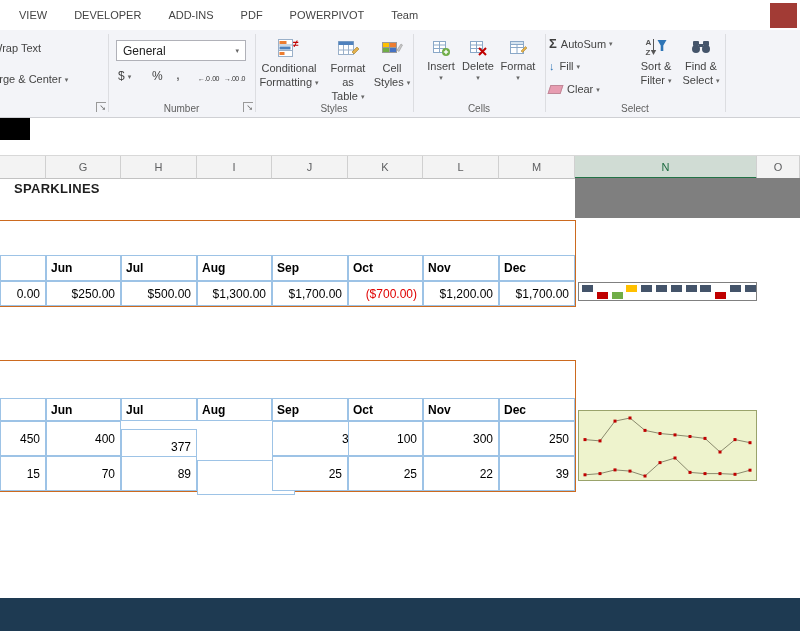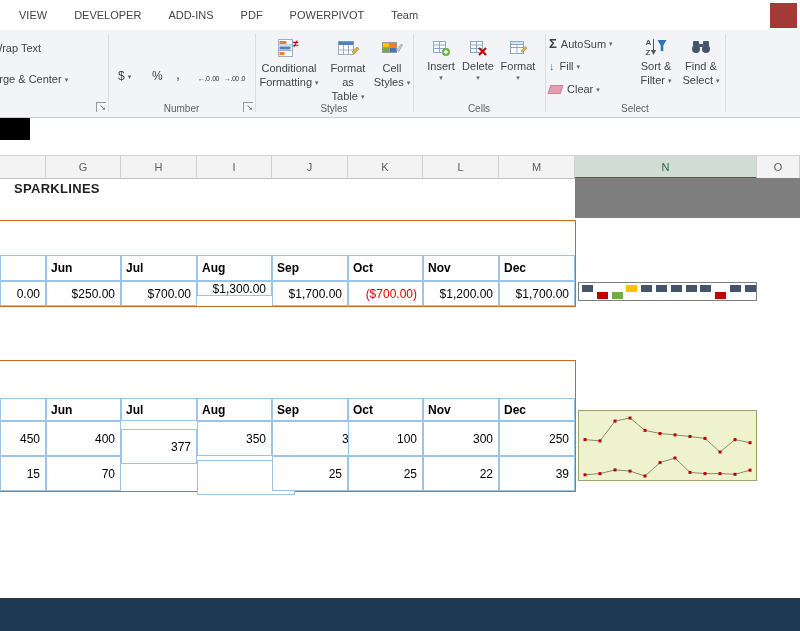--- a/index.html
+++ b/index.html
@@ -85,20 +85,24 @@
 
   <div class="rbtn" style="left:-8px;top:12px">
     <span>Wrap Text</span>
   </div>
   <div class="rbtn" style="left:-16px;top:43px">
     <span>Merge &amp; Center</span>
     <span class="chev">▾</span>
   </div>
   <span class="dlg" style="left:96px;top:72px">↘</span>
 
+  <div class="dd" style="left:116px;top:10px;width:130px;height:21px">
+    <span>General</span>
+    <span class="chev">▾</span>
+  </div>
   <div class="rbtn" style="left:118px;top:39px;font-size:12px">
     <span>$</span>
     <span class="chev">▾</span>
   </div>
   <div class="rbtn" style="left:152px;top:39px;font-size:12px">
     <span>%</span>
   </div>
   <div class="rbtn" style="left:176px;top:36px;font-size:14px">
     <span>,</span>
   </div>
@@ -302,44 +306,44 @@
 <div class="tcell hdr" style="left: 0px; top: 255px; width: 46px; height: 26px;"></div>
     <div class="tcell hdr" style="left: 46px; top: 255px; width: 75px; height: 26px;">Jun</div>
     <div class="tcell hdr" style="left: 121px; top: 255px; width: 76px; height: 26px;">Jul</div>
     <div class="tcell hdr" style="left: 197px; top: 255px; width: 75px; height: 26px;">Aug</div>
     <div class="tcell hdr" style="left: 272px; top: 255px; width: 76px; height: 26px;">Sep</div>
     <div class="tcell hdr" style="left: 348px; top: 255px; width: 75px; height: 26px;">Oct</div>
     <div class="tcell hdr" style="left: 423px; top: 255px; width: 76px; height: 26px;">Nov</div>
     <div class="tcell hdr" style="left: 499px; top: 255px; width: 76px; height: 26px;">Dec</div>
     <div class="tcell val" style="left: 0px; top: 281px; width: 46px; height: 25px;">0.00</div>
     <div class="tcell val" style="left: 46px; top: 281px; width: 75px; height: 25px;">$250.00</div>
-    <div class="tcell val" style="left: 121px; top: 281px; width: 76px; height: 25px;">$700.00</div>
-    <div class="tcell val" style="left: 197px; top: 281px; width: 75px; height: 15px;">$1,300.00</div>
+    <div class="tcell val" style="left: 121px; top: 281px; width: 76px; height: 25px;">$500.00</div>
+    <div class="tcell val" style="left: 197px; top: 281px; width: 75px; height: 25px;">$1,300.00</div>
     <div class="tcell val" style="left: 272px; top: 281px; width: 76px; height: 25px;">$1,700.00</div>
     <div class="tcell val neg" style="left: 348px; top: 281px; width: 75px; height: 25px;">($700.00)</div>
     <div class="tcell val" style="left: 423px; top: 281px; width: 76px; height: 25px;">$1,200.00</div>
     <div class="tcell val" style="left: 499px; top: 281px; width: 76px; height: 25px;">$1,700.00</div>
     <div class="tcell hdr" style="left: 0px; top: 398px; width: 46px; height: 23px;"></div>
     <div class="tcell hdr" style="left: 46px; top: 398px; width: 75px; height: 23px;">Jun</div>
     <div class="tcell hdr" style="left: 121px; top: 398px; width: 76px; height: 23px;">Jul</div>
     <div class="tcell hdr" style="left: 197px; top: 398px; width: 75px; height: 23px;">Aug</div>
     <div class="tcell hdr" style="left: 272px; top: 398px; width: 76px; height: 23px;">Sep</div>
     <div class="tcell hdr" style="left: 348px; top: 398px; width: 75px; height: 23px;">Oct</div>
     <div class="tcell hdr" style="left: 423px; top: 398px; width: 76px; height: 23px;">Nov</div>
     <div class="tcell hdr" style="left: 499px; top: 398px; width: 76px; height: 23px;">Dec</div>
     <div class="tcell val" style="left: 0px; top: 421px; width: 46px; height: 35px;">450</div>
     <div class="tcell val" style="left: 46px; top: 421px; width: 75px; height: 35px;">400</div>
     <div class="tcell val" style="left: 121px; top: 421px; width: 76px; height: 35px; margin-top: 8px;">377</div>
-    <div class="tcell val" style="left: 197px; top: 421px; width: 75px; height: 35px;">350</div>
     <div class="tcell val" style="left: 272px; top: 421px; width: 96px; height: 35px;">320</div>
     <div class="tcell val" style="left: 348px; top: 421px; width: 75px; height: 35px;">100</div>
     <div class="tcell val" style="left: 423px; top: 421px; width: 76px; height: 35px;">300</div>
     <div class="tcell val" style="left: 499px; top: 421px; width: 76px; height: 35px;">250</div>
     <div class="tcell val" style="left: 0px; top: 456px; width: 46px; height: 35px;">15</div>
     <div class="tcell val" style="left: 46px; top: 456px; width: 75px; height: 35px;">70</div>
+    <div class="tcell val" style="left: 121px; top: 456px; width: 76px; height: 35px;">89</div>
     <div class="tcell val" style="left: 197px; top: 460px; width: 98px; height: 35px;">30</div>
     <div class="tcell val" style="left: 272px; top: 456px; width: 76px; height: 35px;">25</div>
     <div class="tcell val" style="left: 348px; top: 456px; width: 75px; height: 35px;">25</div>
     <div class="tcell val" style="left: 423px; top: 456px; width: 76px; height: 35px;">22</div>
     <div class="tcell val" style="left: 499px; top: 456px; width: 76px; height: 35px;">39</div>
   </div>
 
 <div class="bottombar"></div>
 
 </body></html>

